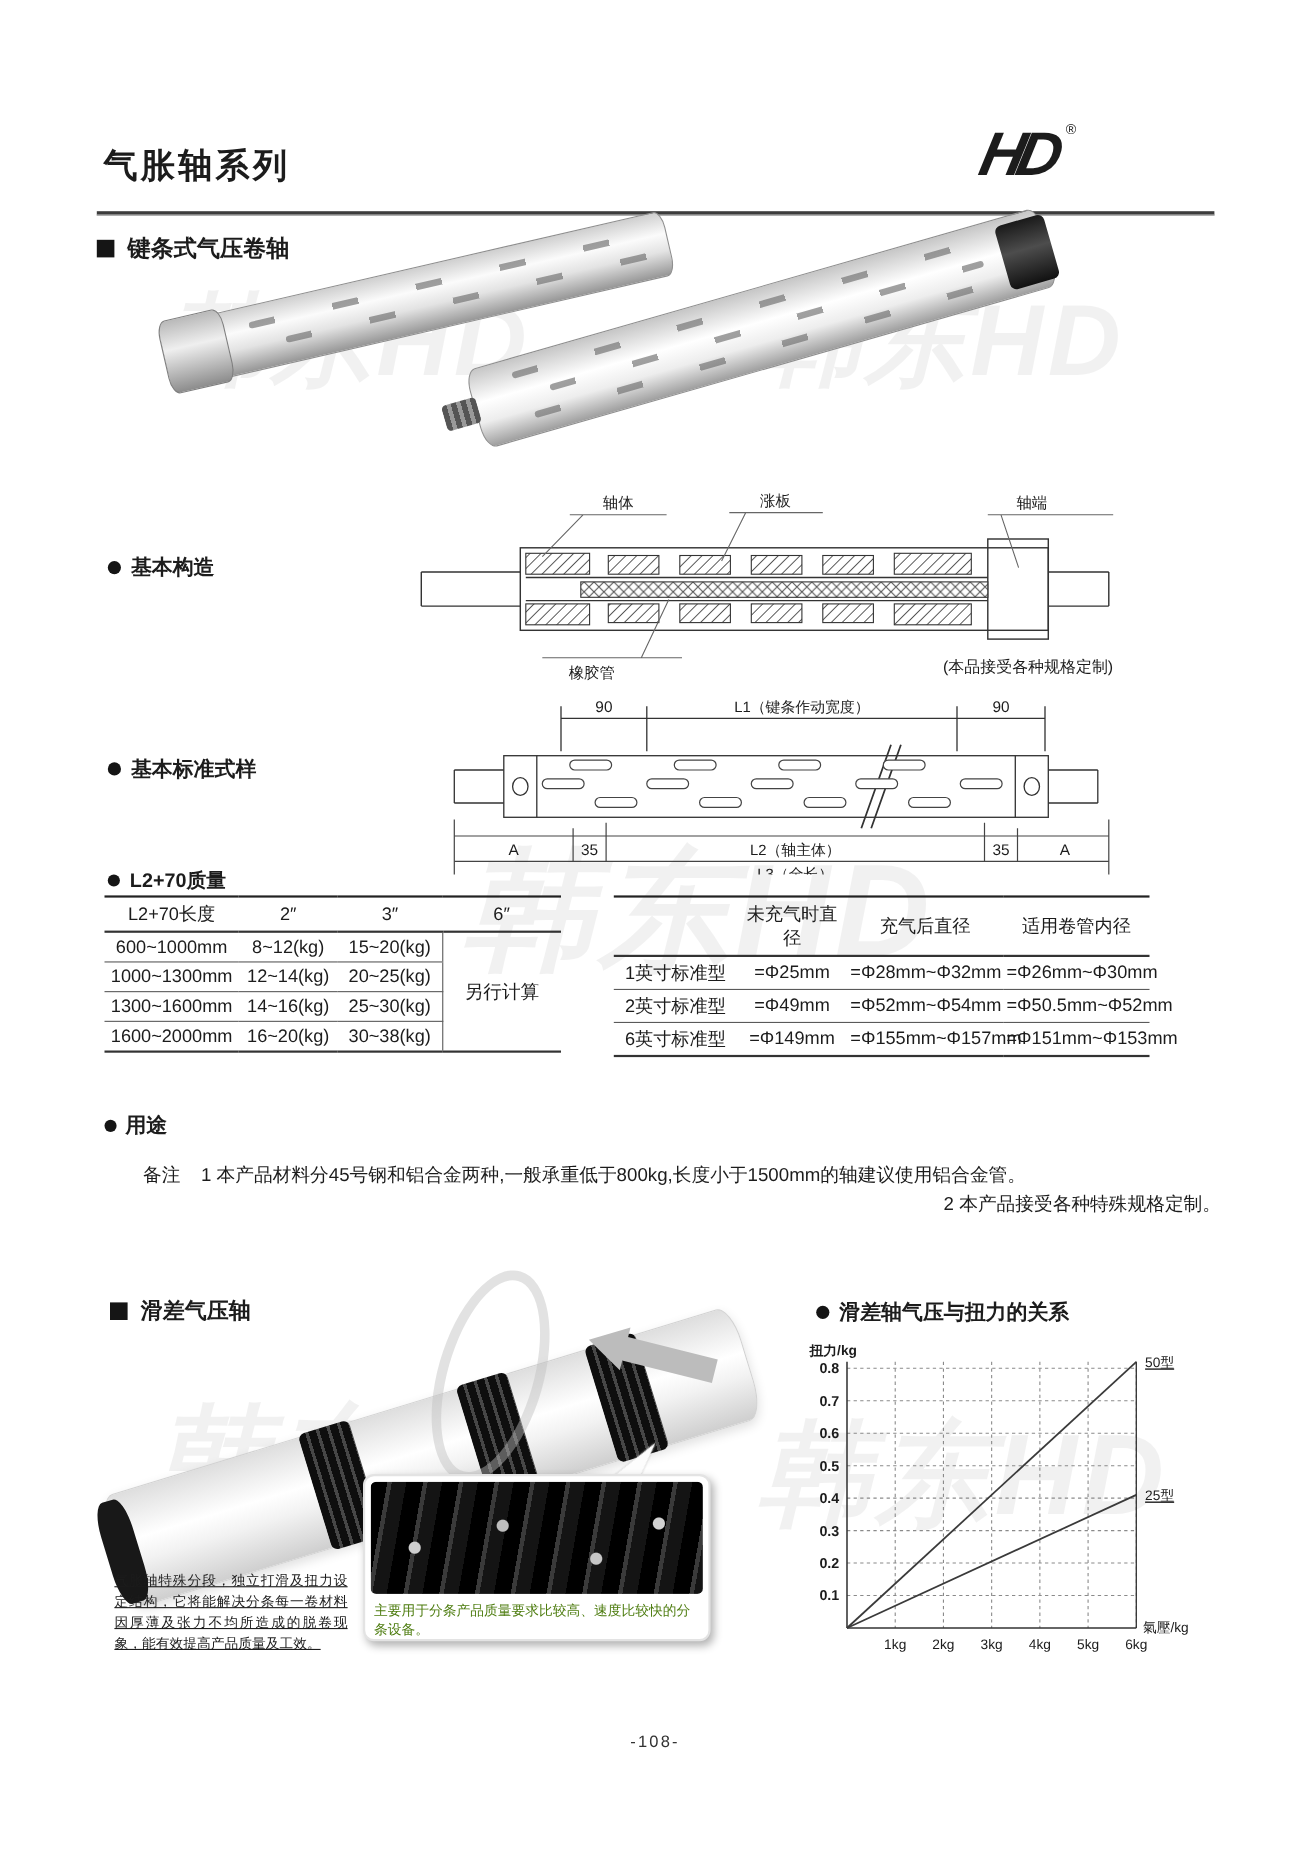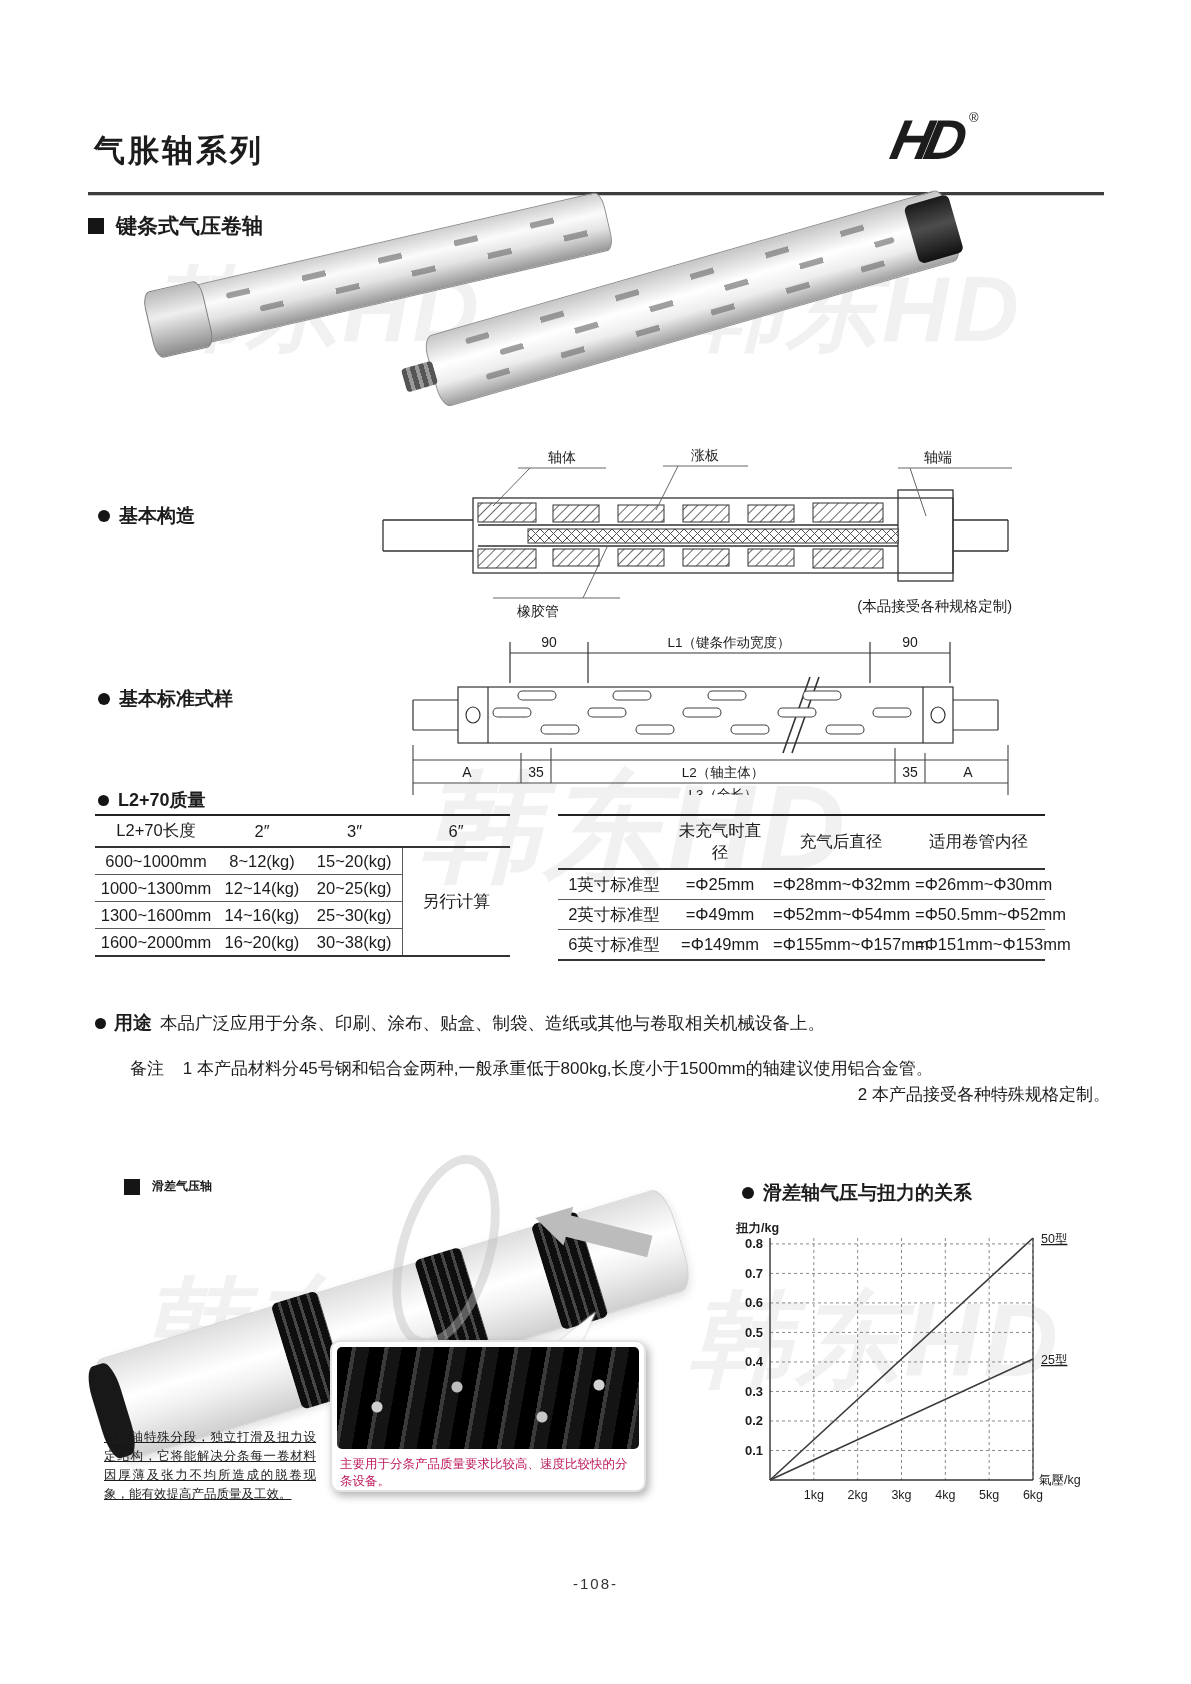--- a/index.html
+++ b/index.html
@@ -86,21 +86,21 @@
 
   .inset{left:330px; top:1340px; width:316px; height:152px; background:#fff; border:2px solid #e3e3e3;
       border-radius:10px; box-shadow:3px 4px 8px rgba(0,0,0,.3); padding:5px; box-sizing:border-box;}
   .inset-photo{height:102px; border-radius:5px;
       background:
         radial-gradient(circle 6px at 40px 60px,#cfcfcf 0 5px,transparent 6px),
         radial-gradient(circle 6px at 120px 40px,#bdbdbd 0 5px,transparent 6px),
         radial-gradient(circle 6px at 205px 70px,#c6c6c6 0 5px,transparent 6px),
         radial-gradient(circle 6px at 262px 38px,#d2d2d2 0 5px,transparent 6px),
         repeating-linear-gradient(100deg,#000 0 15px,#3a3a3a 15px 19px,#141414 19px 32px);}
-  .inset-caption{font-size:12.5px; padding:7px 3px 0 3px; color:#be185d;}
+  .inset-caption{font-size:12.5px; padding:7px 3px 0 3px; color:#4d7c0f;}
 
   .chart-head{left:742px; top:1180px;}
   .page-num{left:0; top:1575px; width:100%; text-align:center; font-size:15px; letter-spacing:2px; color:#333;}
 </style>
 </head>
 <body>
 
 <div class="page">
 
   <div class="wm" style="left:150px;top:248px;font-size:92px;">韩东HD</div>
@@ -312,32 +312,31 @@
         <td class="c" style="border-bottom:2px solid #333;">=Φ149mm</td>
         <td class="c" style="border-bottom:2px solid #333;">=Φ155mm~Φ157mm</td>
         <td class="c" style="border-bottom:2px solid #333;">=Φ151mm~Φ153mm</td>
       </tr>
     </tbody>
   </table>
 
   <div class="abs usage-line" style="left:95px;top:1010px;width:1010px;">
     <span class="dot" style="width:11px;height:11px;"></span>
     <span class="usage-label">用途</span>
-    <span>本品广泛应用于分条、印刷、涂布、贴盒、制袋、造纸或其他与卷取相关机械设备上。</span>
   </div>
 
   <div class="abs remarks" style="left:130px;top:1056px;width:980px;">
     <div>
       <span class="remark-label">备注</span>
       <span>1 本产品材料分45号钢和铝合金两种,一般承重低于800kg,长度小于1500mm的轴建议使用铝合金管。</span>
     </div>
     <div class="remark2">2 本产品接受各种特殊规格定制。</div>
   </div>
 
-  <div class="abs sec-head" style="left:124px;top:1178px;font-size:12px;">
+  <div class="abs sec-head" style="left:100px;top:1178px;font-size:20px;">
     <span class="sq"></span>
     <span>滑差气压轴</span>
   </div>
 
   <div class="abs slip-wrap">
     <div class="slip-shaft">
       <div class="slip-cap"></div>
       <div class="band" style="left:190px;"></div>
       <div class="band" style="left:340px;"></div>
       <div class="band" style="left:462px;"></div>

